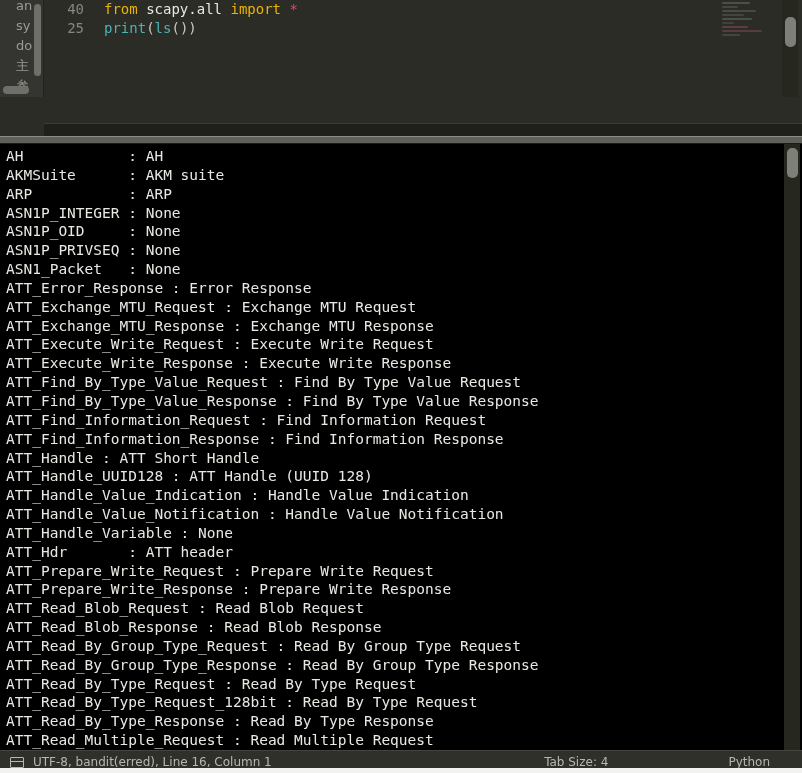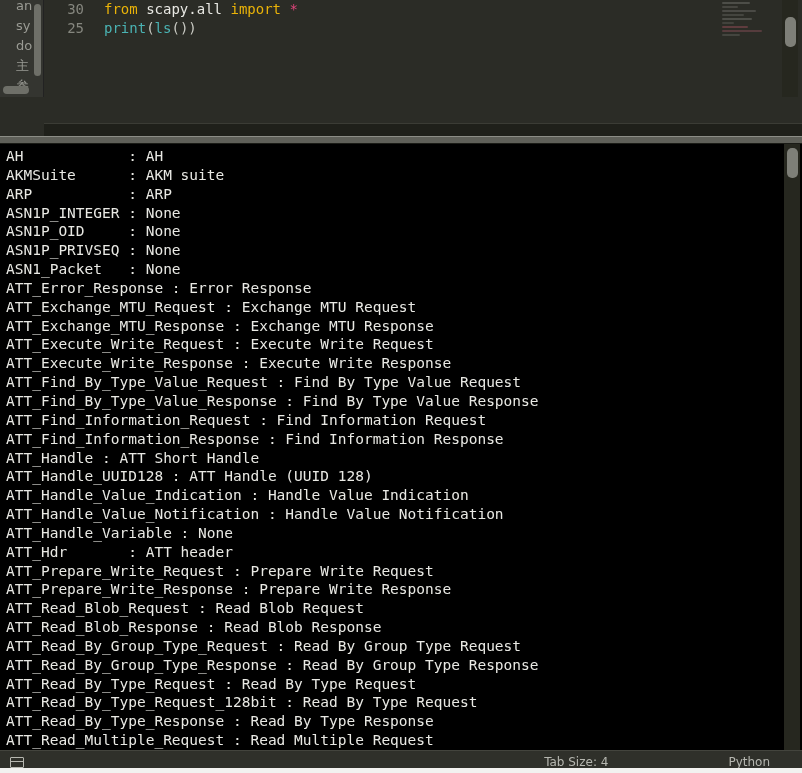--- a/index.html
+++ b/index.html
@@ -271,21 +271,21 @@
           <div class="ac-item">主</div>
           <div class="ac-item">参</div>
           <div class="ac-item">启</div>
         </div>
       <div class="ac-scrollbar"></div>
       <div class="ac-hscroll"></div>
     </div>
 
     <div id="editor-body">
       <div id="gutter">
-          <div class="ln">30</div>
+          <div class="ln">40</div>
           <div class="ln">25</div>
         </div>
       <div id="code-area"><div class="code-line"><span class="tok-kw">from</span><span class="tok-plain"> </span><span class="tok-plain">scapy.all</span><span class="tok-plain"> </span><span class="tok-kw">import</span><span class="tok-plain"> </span><span class="tok-op">*</span></div><div class="code-line"><span class="tok-fn">print</span><span class="tok-punct">(</span><span class="tok-fn">ls</span><span class="tok-punct">()</span><span class="tok-punct">)</span></div></div>
     </div>
 
     <div id="minimap">
         <div class="mm-line" style="width: 28px; background: rgb(106, 107, 100);"></div>
         <div class="mm-line" style="width: 16px; background: rgb(92, 93, 86);"></div>
         <div class="mm-line" style="width: 34px; background: rgb(100, 101, 94);"></div>
         <div class="mm-line" style="width: 22px; background: rgb(90, 91, 84);"></div>
@@ -307,19 +307,20 @@
 
   <div id="output-pane">
     <div id="output-list"><div class="out-line">AH            : AH</div><div class="out-line">AKMSuite      : AKM suite</div><div class="out-line">ARP           : ARP</div><div class="out-line">ASN1P_INTEGER : None</div><div class="out-line">ASN1P_OID     : None</div><div class="out-line">ASN1P_PRIVSEQ : None</div><div class="out-line">ASN1_Packet   : None</div><div class="out-line">ATT_Error_Response : Error Response</div><div class="out-line">ATT_Exchange_MTU_Request : Exchange MTU Request</div><div class="out-line">ATT_Exchange_MTU_Response : Exchange MTU Response</div><div class="out-line">ATT_Execute_Write_Request : Execute Write Request</div><div class="out-line">ATT_Execute_Write_Response : Execute Write Response</div><div class="out-line">ATT_Find_By_Type_Value_Request : Find By Type Value Request</div><div class="out-line">ATT_Find_By_Type_Value_Response : Find By Type Value Response</div><div class="out-line">ATT_Find_Information_Request : Find Information Request</div><div class="out-line">ATT_Find_Information_Response : Find Information Response</div><div class="out-line">ATT_Handle : ATT Short Handle</div><div class="out-line">ATT_Handle_UUID128 : ATT Handle (UUID 128)</div><div class="out-line">ATT_Handle_Value_Indication : Handle Value Indication</div><div class="out-line">ATT_Handle_Value_Notification : Handle Value Notification</div><div class="out-line">ATT_Handle_Variable : None</div><div class="out-line">ATT_Hdr       : ATT header</div><div class="out-line">ATT_Prepare_Write_Request : Prepare Write Request</div><div class="out-line">ATT_Prepare_Write_Response : Prepare Write Response</div><div class="out-line">ATT_Read_Blob_Request : Read Blob Request</div><div class="out-line">ATT_Read_Blob_Response : Read Blob Response</div><div class="out-line">ATT_Read_By_Group_Type_Request : Read By Group Type Request</div><div class="out-line">ATT_Read_By_Group_Type_Response : Read By Group Type Response</div><div class="out-line">ATT_Read_By_Type_Request : Read By Type Request</div><div class="out-line">ATT_Read_By_Type_Request_128bit : Read By Type Request</div><div class="out-line">ATT_Read_By_Type_Response : Read By Type Response</div><div class="out-line">ATT_Read_Multiple_Request : Read Multiple Request</div><div class="out-line">ATT_Read_Multiple_Response : Read Multiple Response</div></div>
     <div id="output-vscroll">
       <div class="thumb"></div>
     </div>
   </div>
 
   <div id="status-bar">
     <span class="sb-icon"></span>
+    <span class="sb-left">UTF-8, bandit(erred), Line 16, Column 1</span>
     <span class="sb-spacer"></span>
     <span class="sb-tab">Tab Size: 4</span>
     <span class="sb-lang">Python</span>
   </div>
 
   <div id="desktop-sliver"></div>
 </div>
 
 </body></html>

